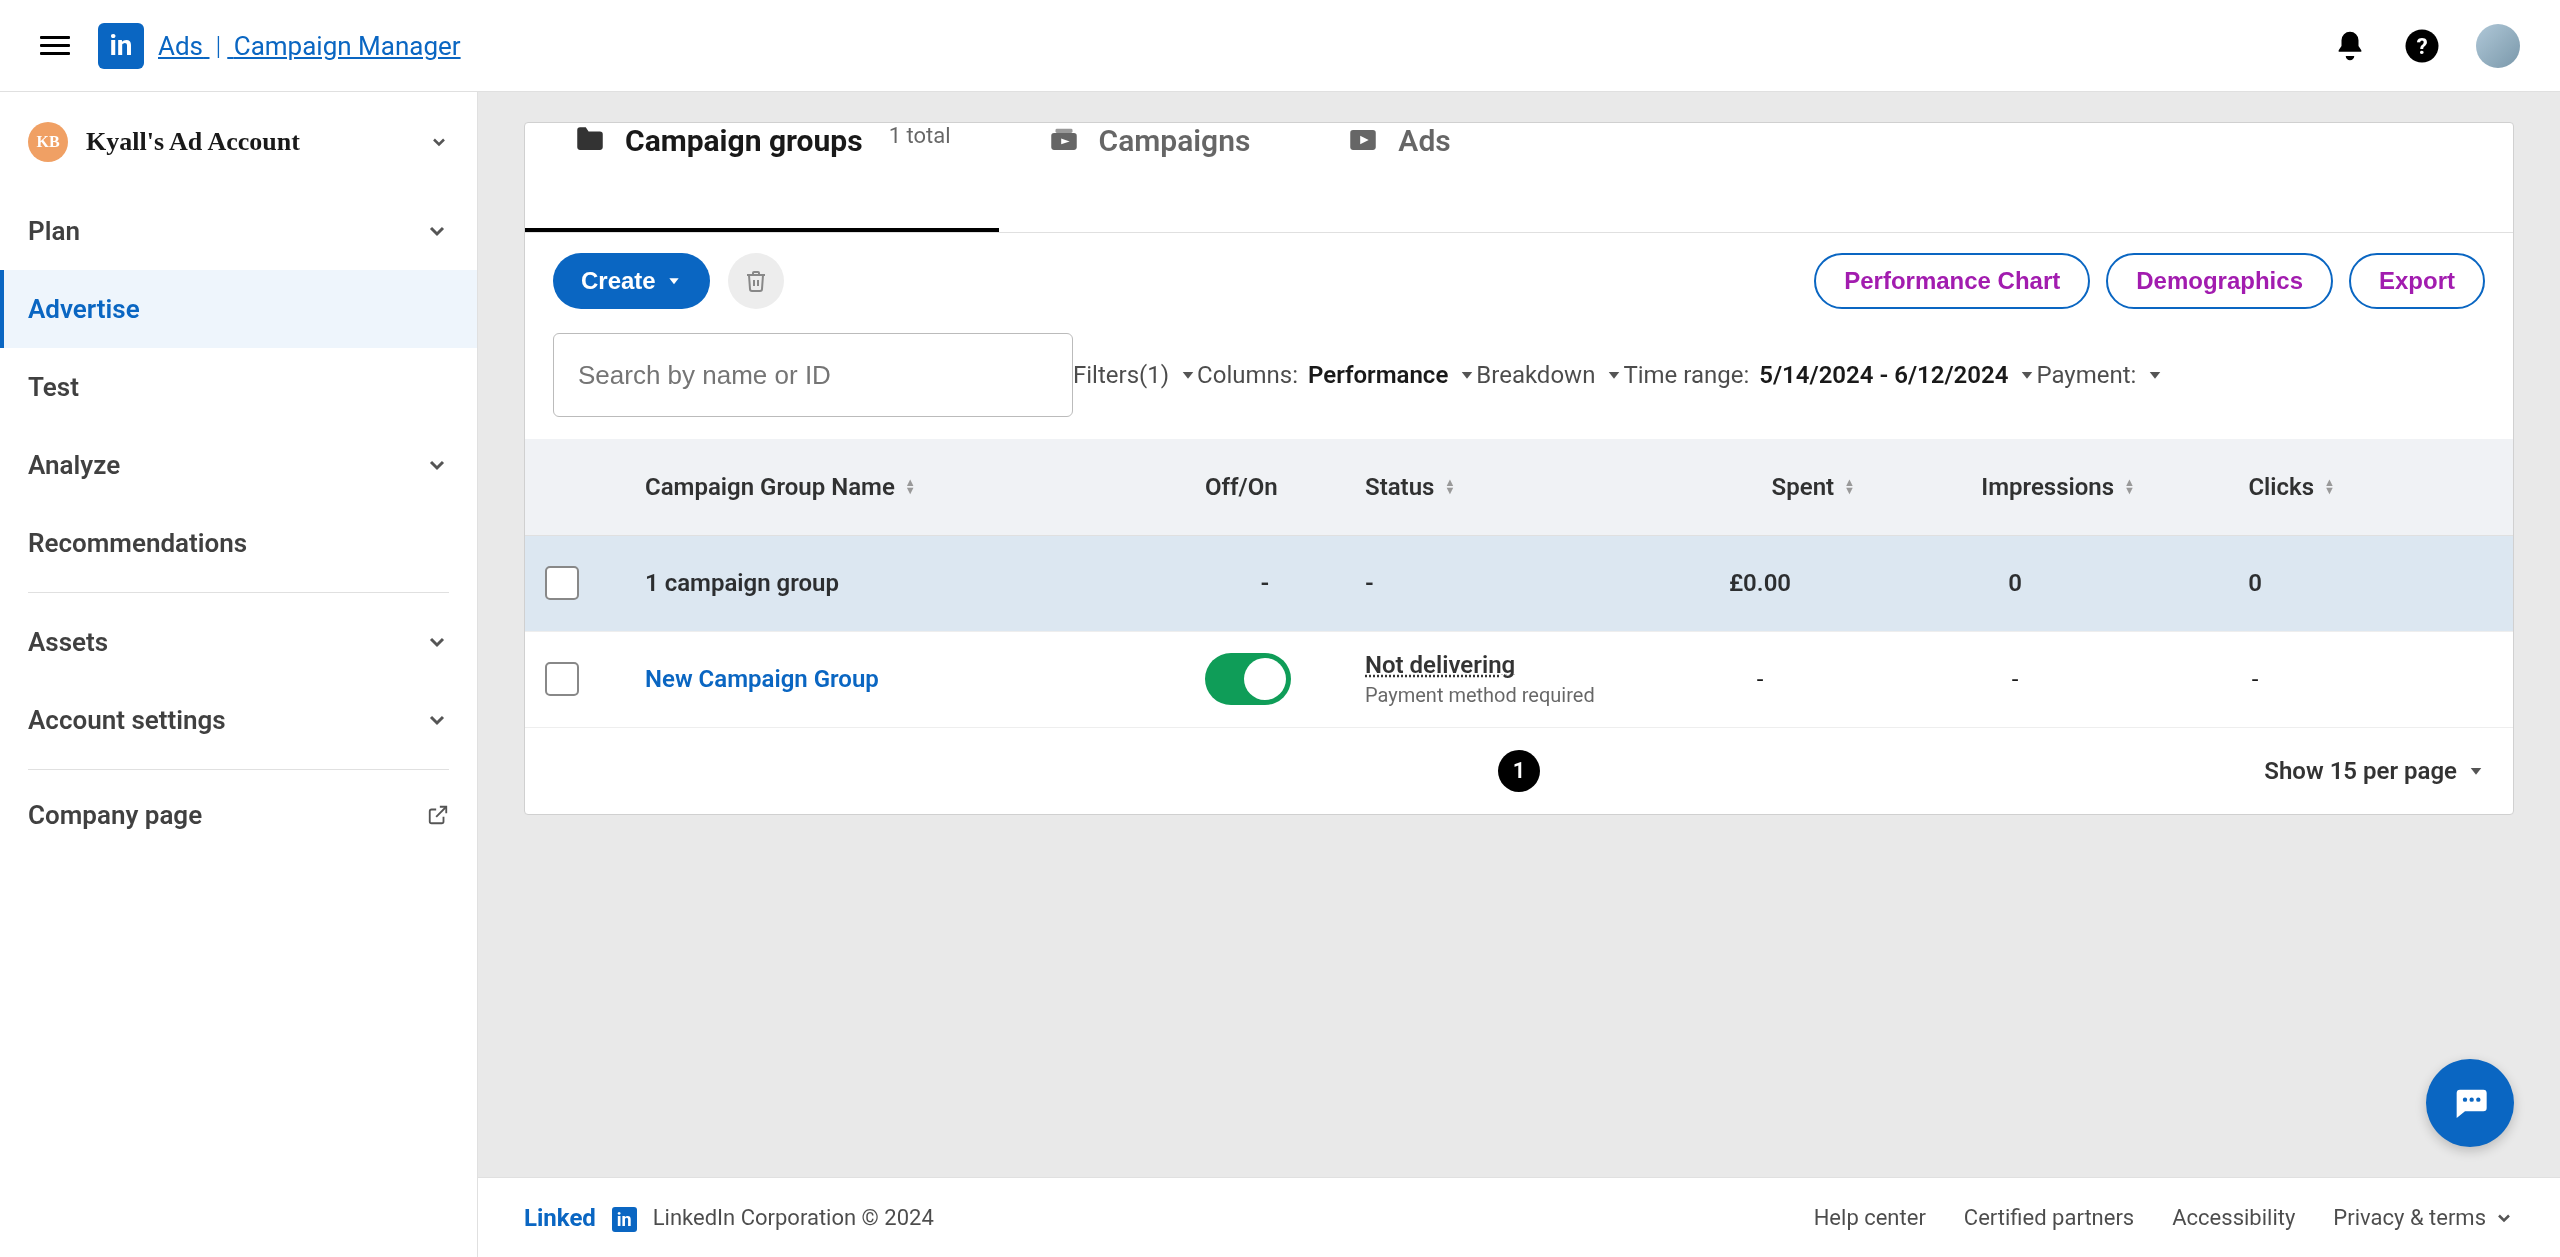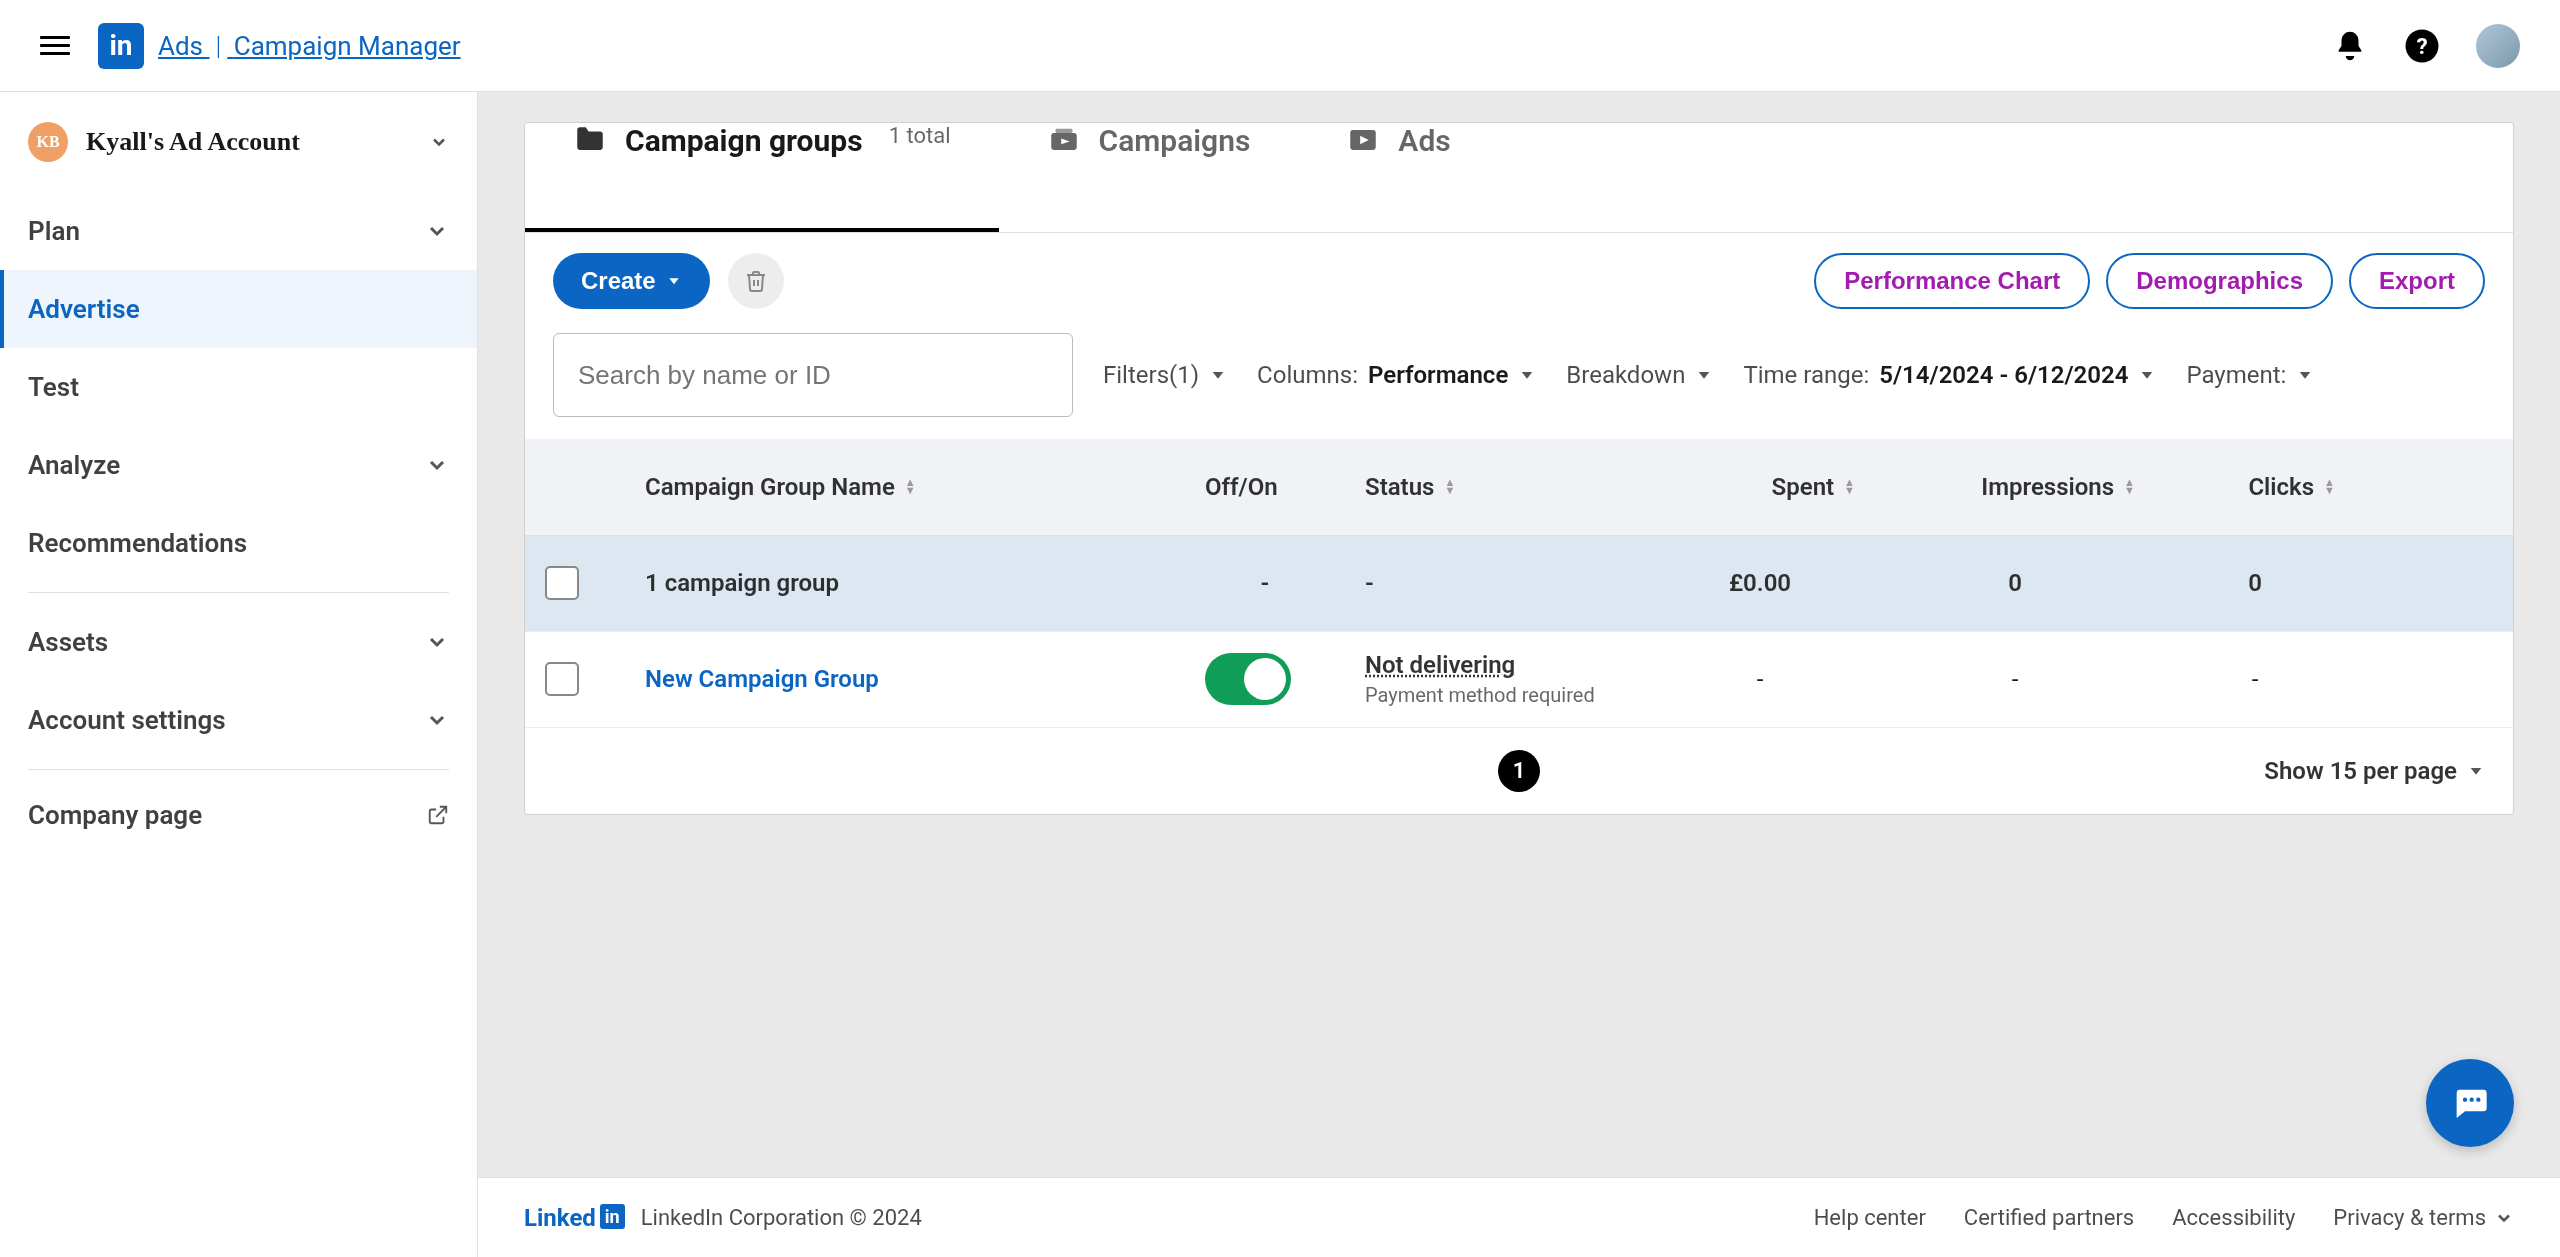--- a/index.html
+++ b/index.html
@@ -76,21 +76,21 @@
 .actions-left { display:flex; align-items:center; gap:18px; }
 .btn {
   height:56px; border-radius:28px; padding:0 28px; font-size:24px; font-weight:600;
   display:flex; align-items:center; gap:10px; cursor:pointer; border:none;
 }
 .btn-primary { background:#0a66c2; color:#fff; }
 .btn-outline { background:#fff; color:#a21caf; border:2px solid #0a66c2; }
 .icon-circle { width:56px; height:56px; border-radius:50%; background:#ededed; display:flex; align-items:center; justify-content:center; cursor:pointer;}
 .actions-right { display:flex; gap:16px; }
 .filters-row {
-  display:flex; align-items:center; padding: 4px 28px 22px 28px; gap:30px;
+  display:flex; align-items:center; padding: 4px 28px 22px 28px; 
   font-size:24px; color:rgba(0,0,0,0.7);
 }
 .search-box {
   width:520px; height:84px; border:1px solid #bbb; border-radius:6px;
   padding: 0 24px; font-size:26px;
 }
 .filter-item { display:flex; align-items:center; gap:10px; cursor:pointer;}
 .filter-item b { font-weight:600; color:rgba(0,0,0,0.9);}
 .table { width:100%; border-collapse:collapse;}
 .table thead th {
@@ -114,21 +114,21 @@
 .status-sub { font-size:20px; color:rgba(0,0,0,0.6); font-weight:400; margin-top:4px;}
 .pager-row { display:flex; align-items:center; justify-content:center; height:86px; position:relative; padding:0 28px;}
 .page-badge { width:42px; height:42px; border-radius:50%; background:#000; color:#fff; display:flex; align-items:center; justify-content:center; font-size:22px; font-weight:600;}
 .per-page { position:absolute; right:28px; font-size:24px; font-weight:600; color:rgba(0,0,0,0.8); display:flex; align-items:center; gap:10px; cursor:pointer;}
 .footer {
   margin-top:auto; height:80px; background:#fff; border-top:1px solid #e0e0e0;
   display:flex; align-items:center; justify-content:space-between; padding: 0 46px;
   font-size:22px; color:rgba(0,0,0,0.7);
 }
 .footer-left { display:flex; align-items:center; gap:16px;}
-.li-wordmark { color:#0a66c2; font-weight:700; font-size:24px; display:flex; align-items:flex-start; gap:4px;}
+.li-wordmark { color:#0a66c2; font-weight:700; font-size:24px; display:flex; align-items:flex-end; gap:16px;}
 .li-wordmark .box { background:#0a66c2; color:#fff; padding:2px 5px; border-radius:3px; font-size:18px;}
 .footer-right { display:flex; gap:38px; }
 .footer-right span { cursor:pointer; }
 .chat-fab {
   position:absolute; right:46px; bottom:110px; width:88px; height:88px;
   border-radius:50%; background:#0a66c2; display:flex; align-items:center; justify-content:center;
   cursor:pointer; box-shadow:0 4px 12px rgba(0,0,0,0.2);
 }
 svg { display:block; }
 .col-check { width:100px; }

